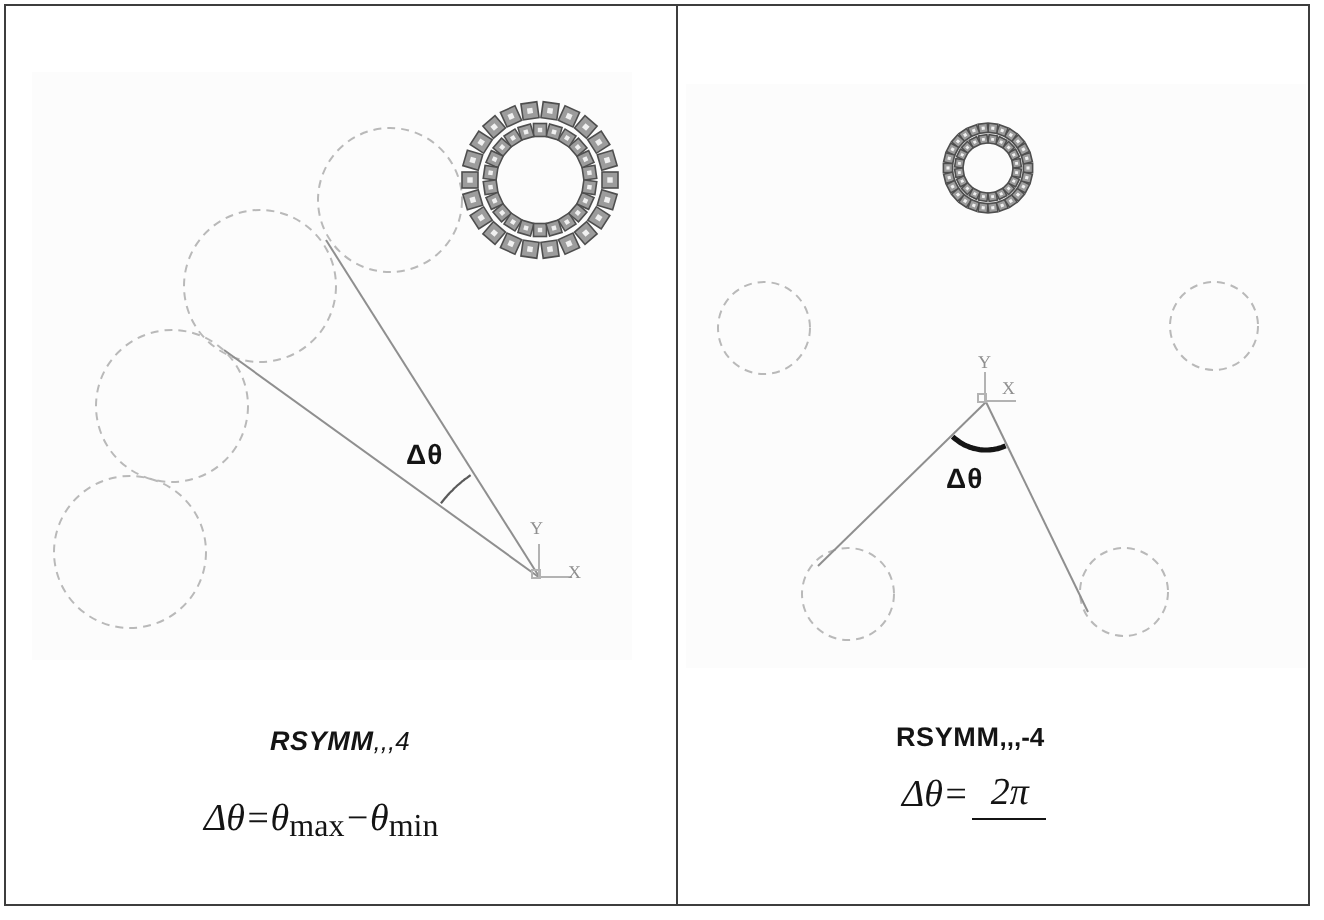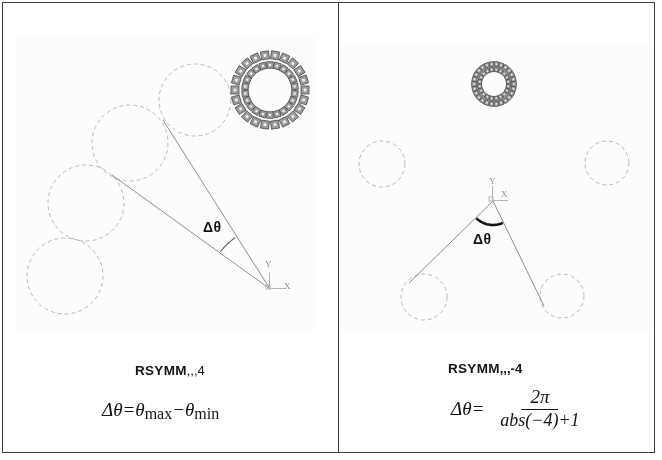--- a/index.html
+++ b/index.html
@@ -25,21 +25,21 @@
   .axis-label{font-family:"Liberation Serif", serif;font-size:9px;color:#8f8f8f;}
   .cmd{font-size:13px;}
   .cmd b{font-size:13.5px;letter-spacing:.3px;}
   .formula{
     font-family:"Liberation Serif", serif;
     font-size:19px;
     display:inline-flex;align-items:center;
   }
   .it{font-style:italic;}
   .formula sub{font-style:normal;font-size:16px;line-height:1;position:relative;top:4px;}
-  .frac{display:inline-flex;flex-direction:column;align-items:center;line-height:1.1;margin-left:16px;}
+  .frac{display:inline-flex;flex-direction:row;align-items:center;line-height:1.1;margin-left:2px;}
   .frac .num{border-bottom:1.6px solid #141414;padding:0 9px 1px 9px;}
   .frac .den{font-size:18px;padding-top:1px;}
 </style>
 </head>
 <body>
 
 <div class="canvas">
 
   <svg class="diagram" id="diagram" width="662" height="460">
       <rect x="16" y="36" width="300" height="294" fill="#fcfcfc"></rect>
@@ -425,33 +425,32 @@
         <rect x="-0.7140000000000001" y="-0.7140000000000001" width="1.4280000000000002" height="1.4280000000000002" fill="#ffffff" opacity="0.85"></rect>
       </g>
     </svg>
 
   <div class="frame"></div>
   <div class="divider"></div>
 
   <div class="txt angle-label" style="left:203px;top:219px;">Δθ</div>
   <div class="txt axis-label" style="left:265px;top:259px;">Y</div>
   <div class="txt axis-label" style="left:284px;top:281px;">X</div>
-  <div class="txt cmd" style="left:135px;top:363px;"><b>RSYMM</b><span>,,,4</span></div>
+  <div class="txt cmd" style="left:135px;top:363px;font-style:italic;"><b>RSYMM</b><span>,,,4</span></div>
   <div class="txt formula" style="left:102px;top:399px;">
       <span class="it">Δθ=θ</span>
       <sub>max</sub>
       <span class="it">−θ</span>
       <sub>min</sub>
     </div>
 
   <div class="txt angle-label" style="left:473px;top:231px;">Δθ</div>
   <div class="txt axis-label" style="left:489px;top:176px;">Y</div>
   <div class="txt axis-label" style="left:501px;top:189px;">X</div>
   <div class="txt cmd" style="left:448px;top:361px;font-weight:bold;"><b>RSYMM</b><span>,,,-4</span></div>
   <div class="txt formula" style="left:451px;top:387px;">
       <span class="it">Δθ=</span>
       <span class="frac">
         <span class="num it">2π</span>
-        <span class="den it">abs(−4)+1</span>
       </span>
     </div>
 
 </div>
 
 </body></html>

